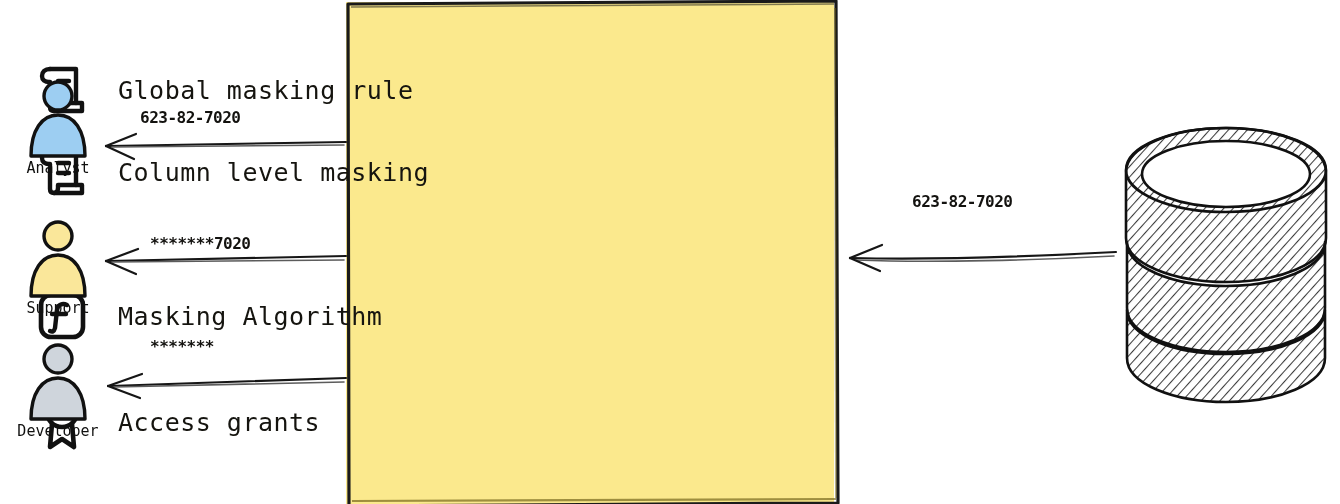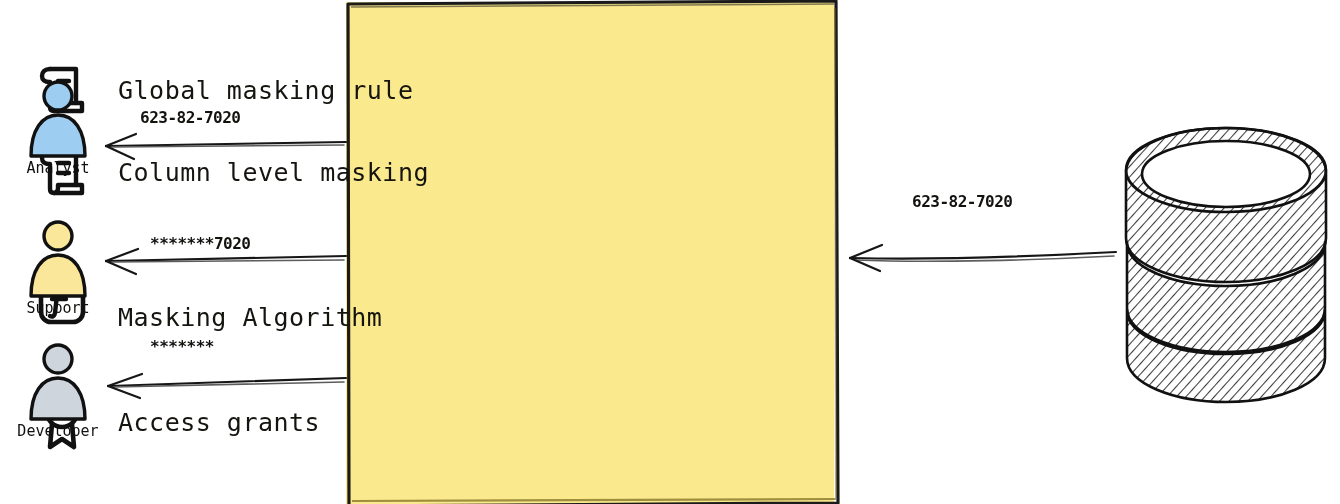--- a/index.html
+++ b/index.html
@@ -85,21 +85,21 @@
 
   .panel-row {
     position: absolute;
     left: 32px;
     display: flex;
     align-items: center;
     height: 68px;
   }
   #row-0 { top: 56px; align-items: center; }
   #row-1 { top: 138px; }
-  #row-2 { top: 264px; align-items: flex-end; }
+  #row-2 { top: 282px; }
   #row-3 { top: 388px; }
 
   .row-icon {
     width: 60px;
     height: 62px;
     flex: 0 0 60px;
     display: flex;
     align-items: center;
     justify-content: center;
   }

